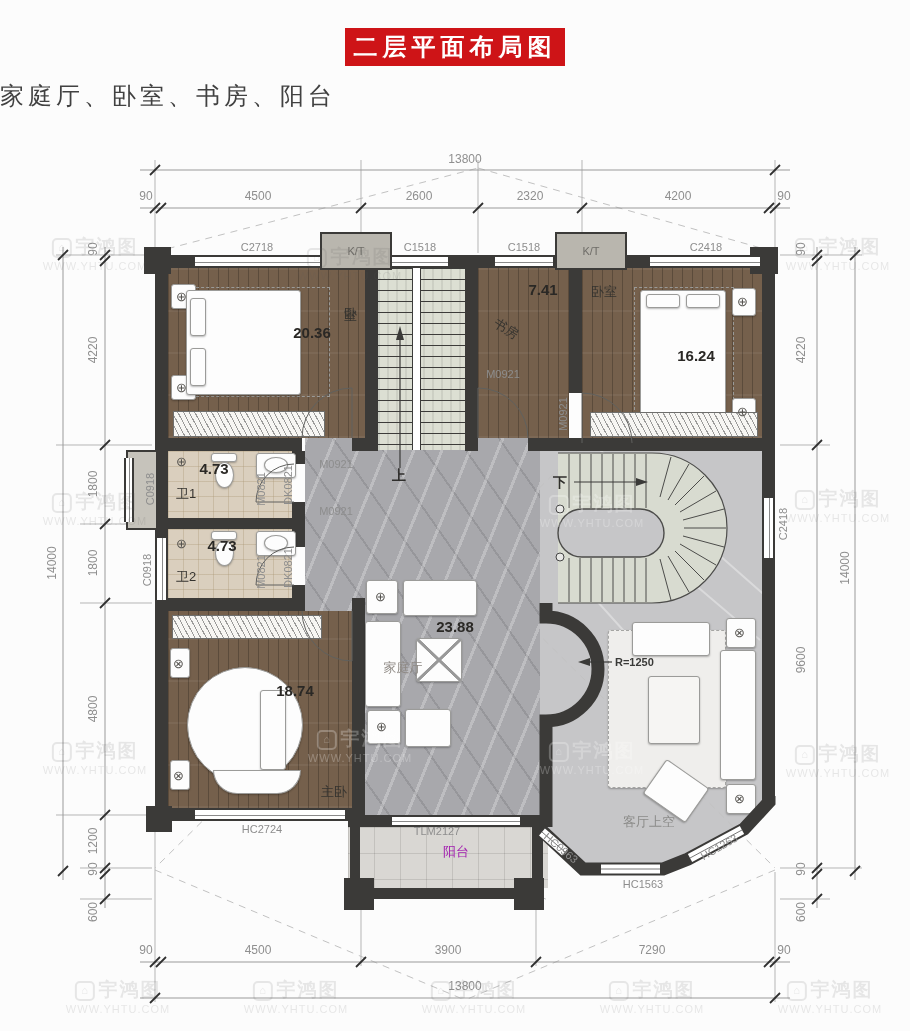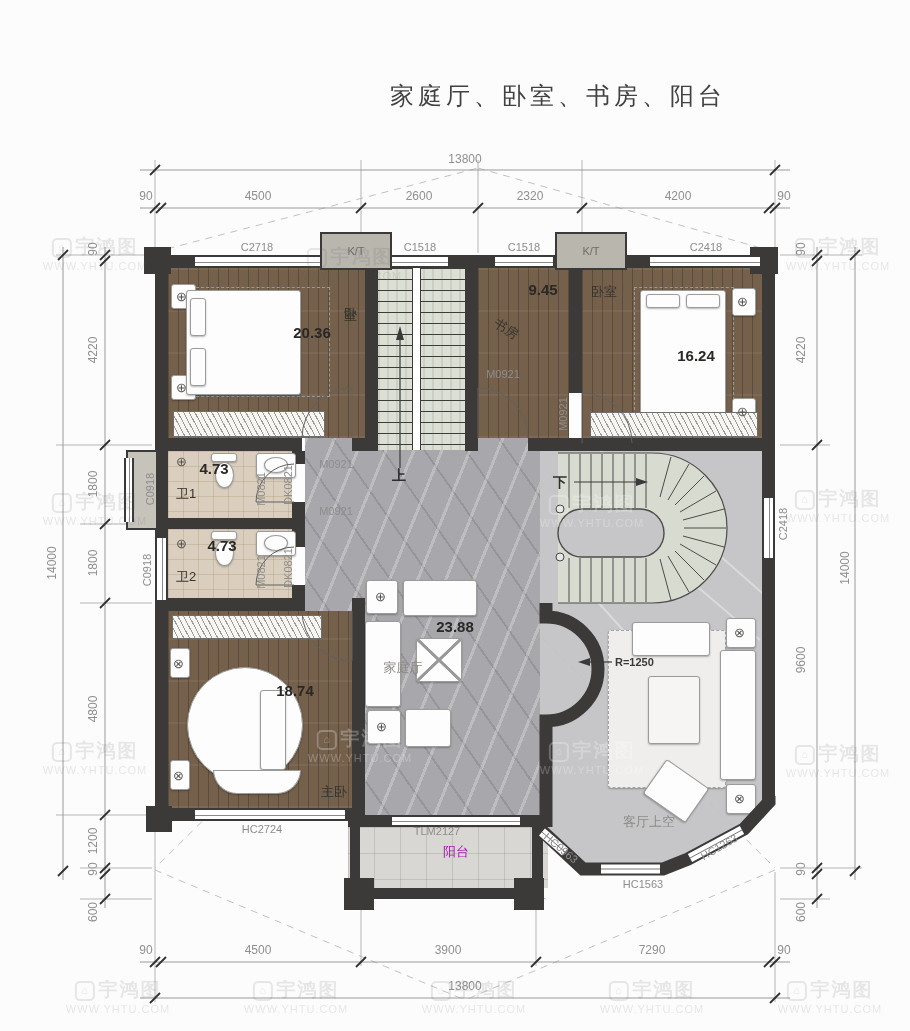--- a/index.html
+++ b/index.html
@@ -3,21 +3,21 @@
 <meta charset="utf-8">
 <style>
   html,body{margin:0;padding:0;background:#fcfcfc;}
   #page{position:relative;width:910px;height:1031px;background:#fcfcfc;overflow:hidden;
         font-family:"Liberation Sans",sans-serif;}
   .abs{position:absolute;}
   
   .banner{position:absolute;left:345px;top:28px;width:220px;height:38px;background:#ce1417;
           color:#fff;text-align:center;line-height:38px;font-family:"Liberation Serif",serif;
           font-weight:bold;font-size:24px;letter-spacing:5px;}
-  .subtitle{position:absolute;left:0;top:80px;width:726px;text-align:right;color:#414141;
+  .subtitle{position:absolute;left:0;top:80px;width:726px;text-align:left;color:#414141;
             font-size:24px;letter-spacing:4px;}
   
   .wood{background-color:#75604c;background-image:
         repeating-linear-gradient(90deg,rgba(0,0,0,.22) 0 1px,transparent 1px 10px),
         repeating-linear-gradient(0deg,rgba(255,255,255,.05) 0 2px,transparent 2px 42px);}
   .marble{background-color:#a8a8ac;background-image:
         repeating-linear-gradient(112deg,rgba(255,255,255,.25) 0 3px,transparent 3px 26px),
         repeating-linear-gradient(55deg,rgba(88,88,92,.22) 0 2px,transparent 2px 34px);}
   .bathtile{background-color:#dacfbe;background-image:
         linear-gradient(rgba(170,150,115,.35) 1px,transparent 1px),
@@ -313,20 +313,21 @@
     <g>
       <line x1="400" y1="468" x2="400" y2="336" stroke="#3a3a38" stroke-width="1.2"></line>
       <polygon points="396,340 404,340 400,326" fill="#3a3a38"></polygon>
       <line x1="574" y1="482" x2="636" y2="482" stroke="#3a3a38" stroke-width="1.2"></line>
       <polygon points="636,478 636,486 648,482" fill="#3a3a38"></polygon>
       <polygon points="578,662 590,658 590,666" fill="#3a3a38"></polygon>
       <line x1="590" y1="662" x2="612" y2="662" stroke="#3a3a38" stroke-width="1.2"></line>
     </g>
   </svg>
 
+  <div class="banner">二层平面布局图</div>
   <div class="subtitle">家庭厅、卧室、书房、阳台</div>
 
   <span class="dim" style="left:465px;top:159px">13800</span>
   <span class="dim" style="left:146px;top:196px">90</span>
   <span class="dim" style="left:258px;top:196px">4500</span>
   <span class="dim" style="left:419px;top:196px">2600</span>
   <span class="dim" style="left:530px;top:196px">2320</span>
   <span class="dim" style="left:678px;top:196px">4200</span>
   <span class="dim" style="left:784px;top:196px">90</span>
   <span class="dim" style="left:146px;top:950px">90</span>
@@ -370,21 +371,21 @@
   <span class="code" style="left:262px;top:829px;z-index:45">HC2724</span>
   <span class="code" style="left:437px;top:831px;z-index:45">TLM2127</span>
   <span class="code" style="left:561px;top:848px;z-index:45;transform:translate(-50%,-50%) rotate(40deg)">HC0963</span>
   <span class="code" style="left:643px;top:884px;z-index:45">HC1563</span>
   <span class="code" style="left:719px;top:847px;z-index:45;transform:translate(-50%,-50%) rotate(-30deg)">HC1263</span>
   <span class="code v" style="left:783px;top:524px;z-index:45">C2418</span>
 
   <span class="rname vtext" style="left:350px;top:297px;z-index:45">卧室</span>
   <span class="area" style="left:312px;top:332px;z-index:45">20.36</span>
   <span class="rname" style="left:506px;top:329px;z-index:45;transform:translate(-50%,-50%) rotate(32deg)">书房</span>
-  <span class="area" style="left:543px;top:289px;z-index:45">9.45</span>
+  <span class="area" style="left:543px;top:289px;z-index:45">7.41</span>
   <span class="rname" style="left:604px;top:292px;z-index:45">卧室</span>
   <span class="area" style="left:696px;top:355px;z-index:45">16.24</span>
   <span class="rname" style="left:186px;top:494px;z-index:45">卫1</span>
   <span class="area" style="left:214px;top:468px;z-index:45">4.73</span>
   <span class="rname" style="left:186px;top:577px;z-index:45">卫2</span>
   <span class="area" style="left:222px;top:545px;z-index:45">4.73</span>
   <span class="rname" style="left:334px;top:792px;z-index:45">主卧</span>
   <span class="area" style="left:295px;top:690px;z-index:45">18.74</span>
   <span class="rname" style="left:403px;top:668px;z-index:45;color:#8f8a85">家庭厅</span>
   <span class="area" style="left:455px;top:626px;z-index:45">23.88</span>

